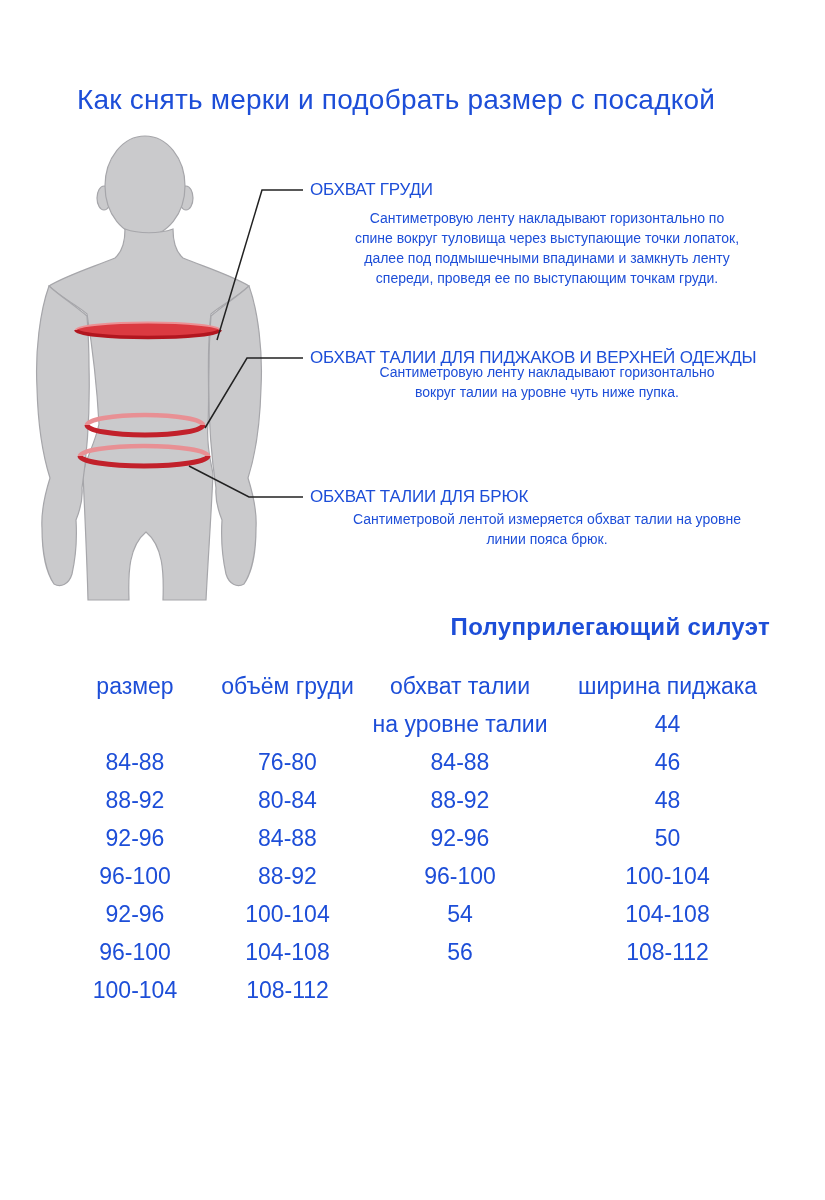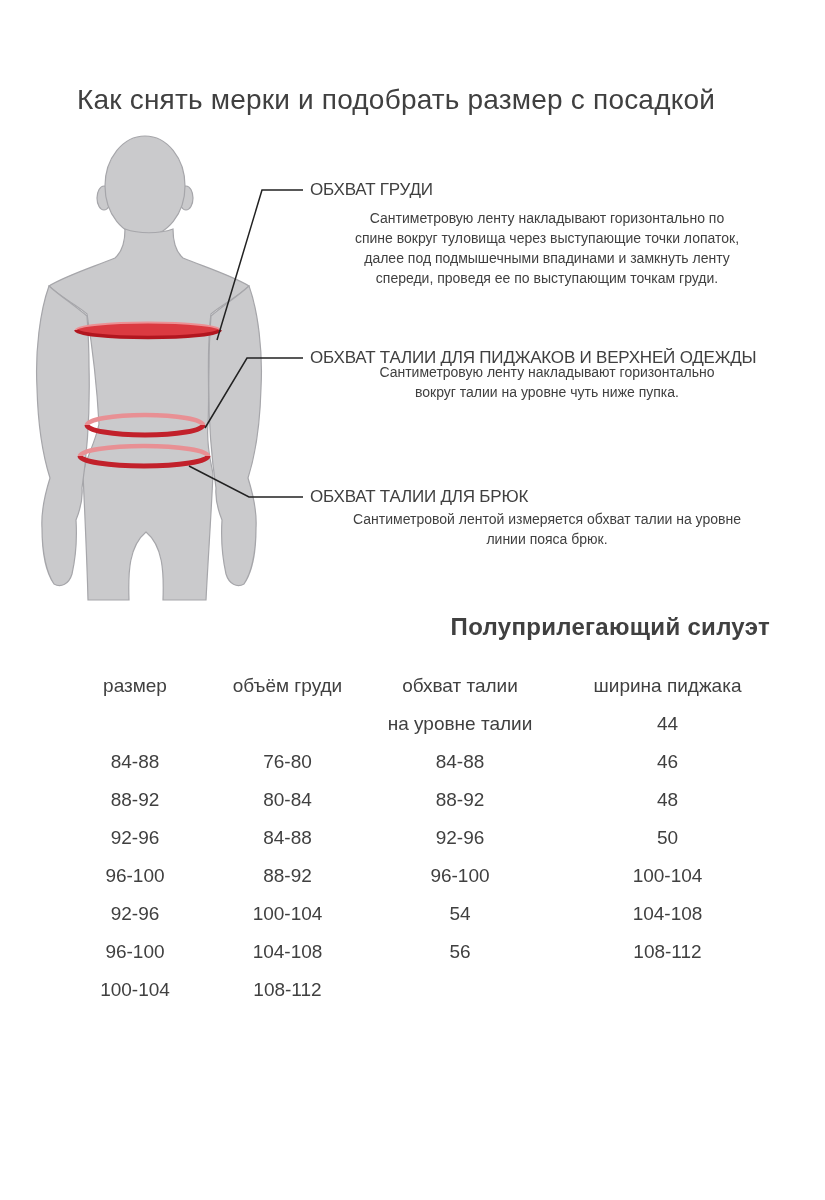--- a/index.html
+++ b/index.html
@@ -3,21 +3,21 @@
 <meta charset="utf-8">
 <style>
   * { margin: 0; padding: 0; box-sizing: border-box; }
   html, body { background: #ffffff; }
   .page {
     position: relative;
     width: 825px;
     height: 1080px;
     background: #ffffff;
     font-family: "Liberation Sans", sans-serif;
-    color: #404040;
+    color: #1d4ed8;
     overflow: hidden;
   }
   .page-title {
     position: absolute;
     left: 77px; top: 84px;
     font-size: 28px;
     letter-spacing: 0.2px;
     white-space: nowrap;
   }
   .figure-svg { position: absolute; left: 25px; top: 126px; }
@@ -52,21 +52,21 @@
   }
   .size-grid {
     position: absolute;
     left: 60px; top: 667px; width: 720px;
     display: grid;
     grid-template-columns: 150px 155px 190px 225px;
     grid-auto-rows: 38px;
   }
   .size-grid .cell {
     text-align: center;
-    font-size: 19px;
+    font-size: 23px;
     line-height: 38px;
     white-space: nowrap;
   }
 </style>
 </head>
 <body>
 
 <div class="page">
 
   <div class="page-title">Как снять мерки и подобрать размер с посадкой</div>

